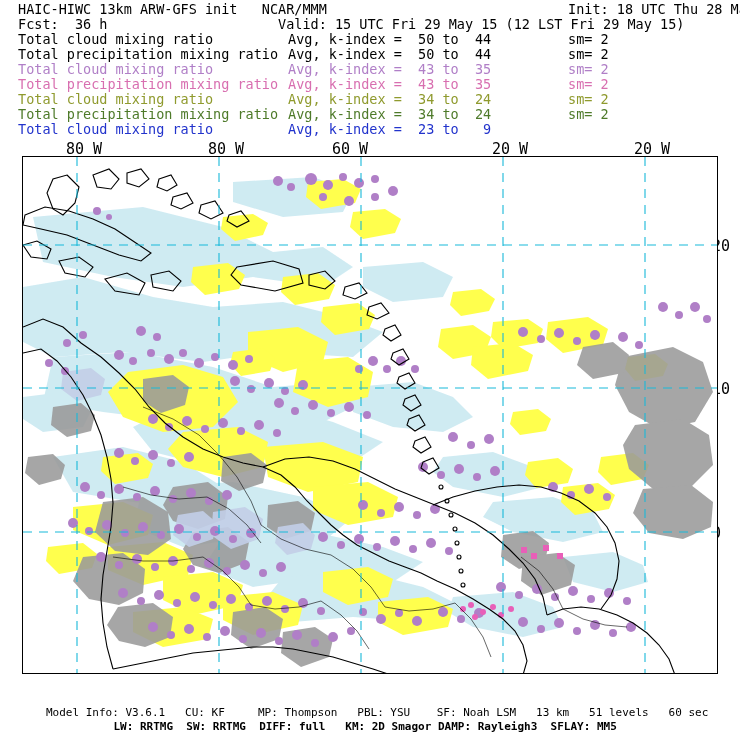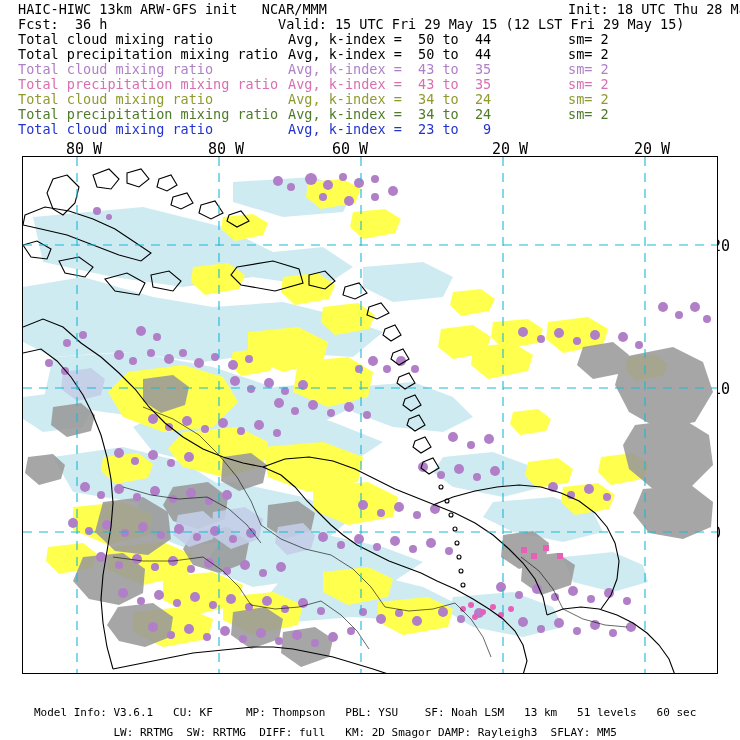--- a/index.html
+++ b/index.html
@@ -79,22 +79,22 @@
     position: absolute;
     left: 0;
     top: 706px;
     width: 740px;
     font-family: "DejaVu Sans Mono", monospace;
     font-size: 11px;
     line-height: 14px;
     color: #000000;
     white-space: pre;
   }
-  .footer .f1 { position: absolute; left: 34px; top: 0px; }
-  .footer .f2 { position: absolute; left: 34px; top: 20px; }
+  .footer .f1 { position: absolute; left: 46px; top: 0px; }
+  .footer .f2 { position: absolute; left: 34px; top: 14px; font-weight: bold; }
 </style>
 </head>
 <body>
 
 <div id="page">
 
   <div class="header">
     <div class="hline col-left" style="top:2px;">HAIC-HIWC 13km ARW-GFS init   NCAR/MMM</div>
     <div class="hline col-right" style="top:2px;">Init: 18 UTC Thu 28 May 15</div>
 

